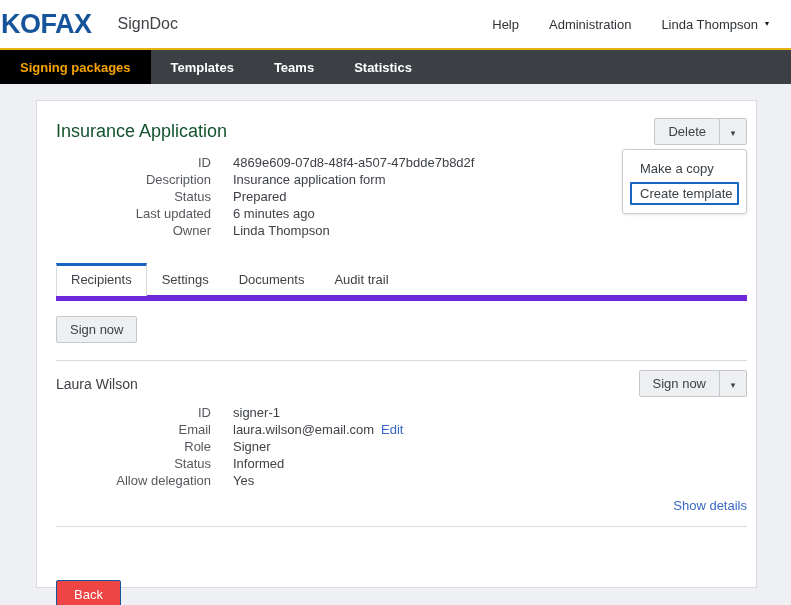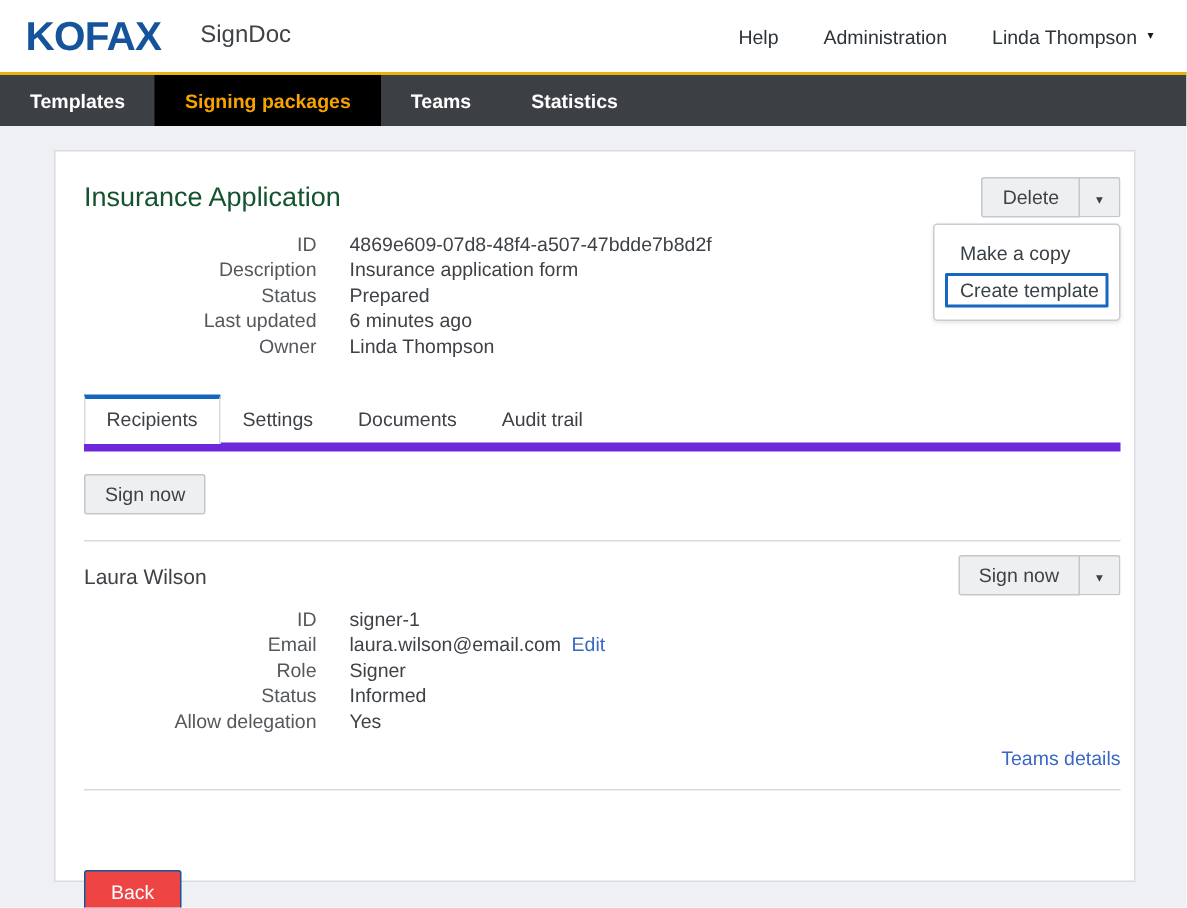--- a/index.html
+++ b/index.html
@@ -9,21 +9,21 @@
     background: #eff0f4;
     color: #3e4247;
     overflow: hidden;
     font-size: 13px;
   }
 
   
   .app-header {
     height: 48px; background: #ffffff;
     display: flex; align-items: center;
-    padding: 0 22px 0 17px;
+    padding: 0 22px 0 1px;
   }
   .logo {
     font-size: 27px; font-weight: 800; letter-spacing: -0.5px;
     color: #15549a; line-height: 1;
   }
   .product-name { margin-left: 26px; font-size: 16px; color: #3f4347; }
   .header-spacer { flex: 1; }
   .header-links { display: flex; align-items: center; gap: 30px; font-size: 13px; color: #2e3338; }
   .header-link { cursor: pointer; }
   .user-menu { display: flex; align-items: center; gap: 7px; cursor: pointer; }
@@ -128,22 +128,22 @@
     <span class="header-link">Help</span>
     <span class="header-link">Administration</span>
     <span class="user-menu">
       <span>Linda Thompson</span>
       <span class="caret-sm">▾</span>
     </span>
   </nav>
 </header>
 
 <nav class="navbar">
+  <div class="nav-item active">Signing packages</div>
   <div class="nav-item">Templates</div>
-  <div class="nav-item active">Signing packages</div>
   <div class="nav-item">Teams</div>
   <div class="nav-item">Statistics</div>
 </nav>
 
 <main class="main">
   <section class="card">
 
     <div class="card-header">
       <h1 class="pkg-title">Insurance Application</h1>
       <div class="split-btn">
@@ -220,21 +220,21 @@
         <span class="detail-label">Status</span>
         <span class="detail-value">Informed</span>
       </div>
       <div class="detail-row">
         <span class="detail-label">Allow delegation</span>
         <span class="detail-value">Yes</span>
       </div>
     </div>
 
     <div class="show-details-row">
-      <a class="link">Teams details</a>
+      <a class="link">Show details</a>
     </div>
 
     <hr class="divider divider-2">
 
     <button class="back-btn">Back</button>
 
   </section>
 </main>
 
 </body></html>

